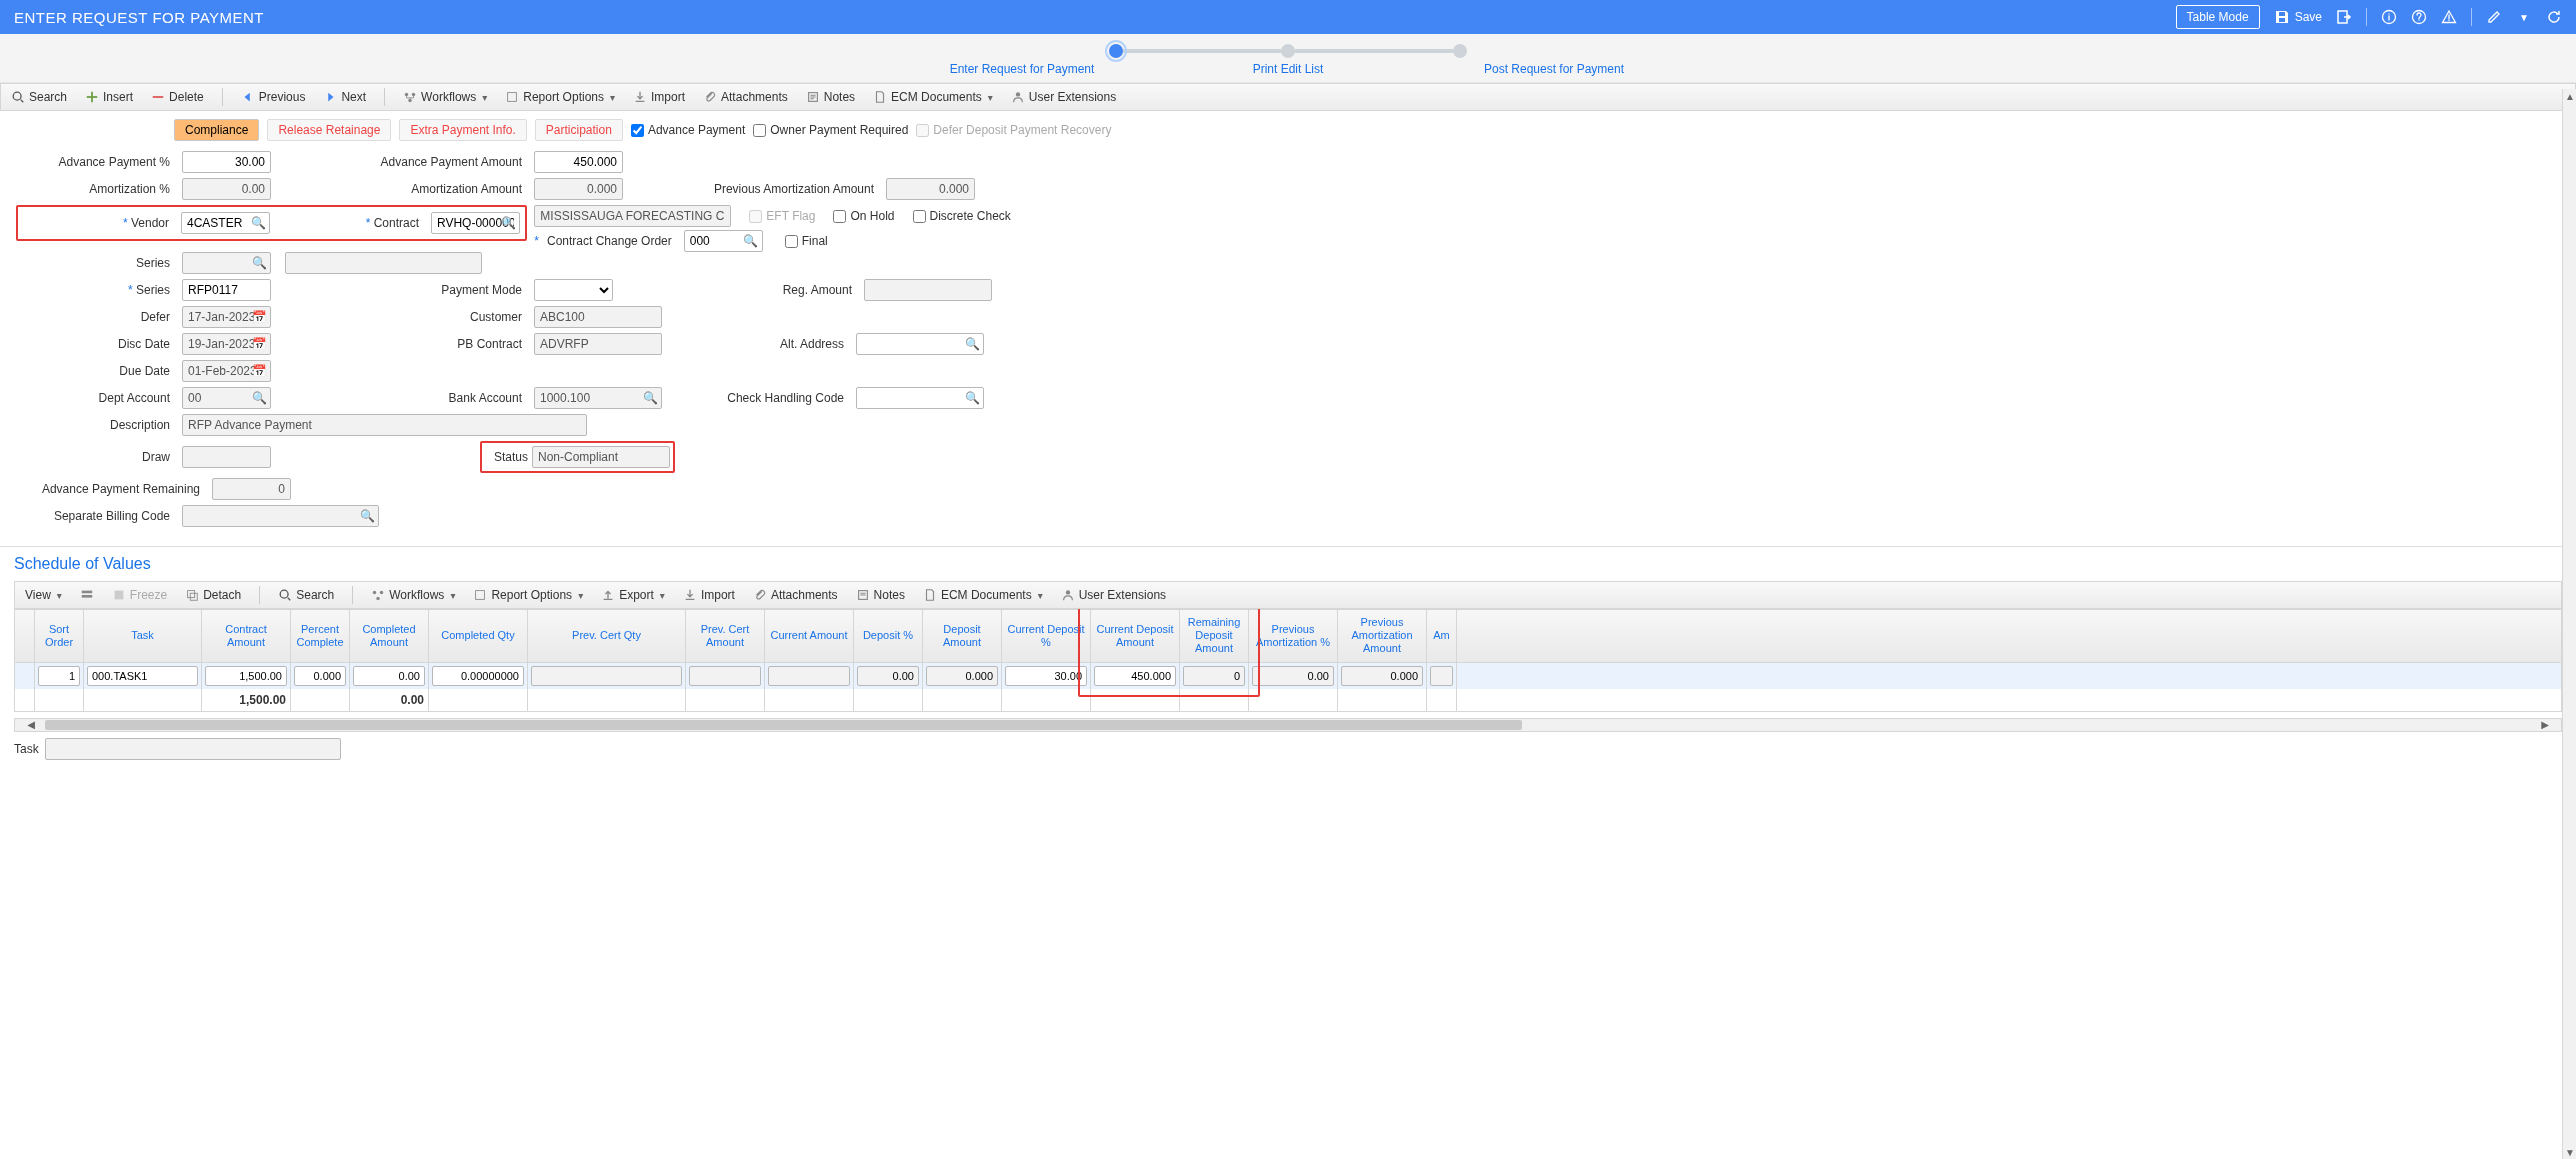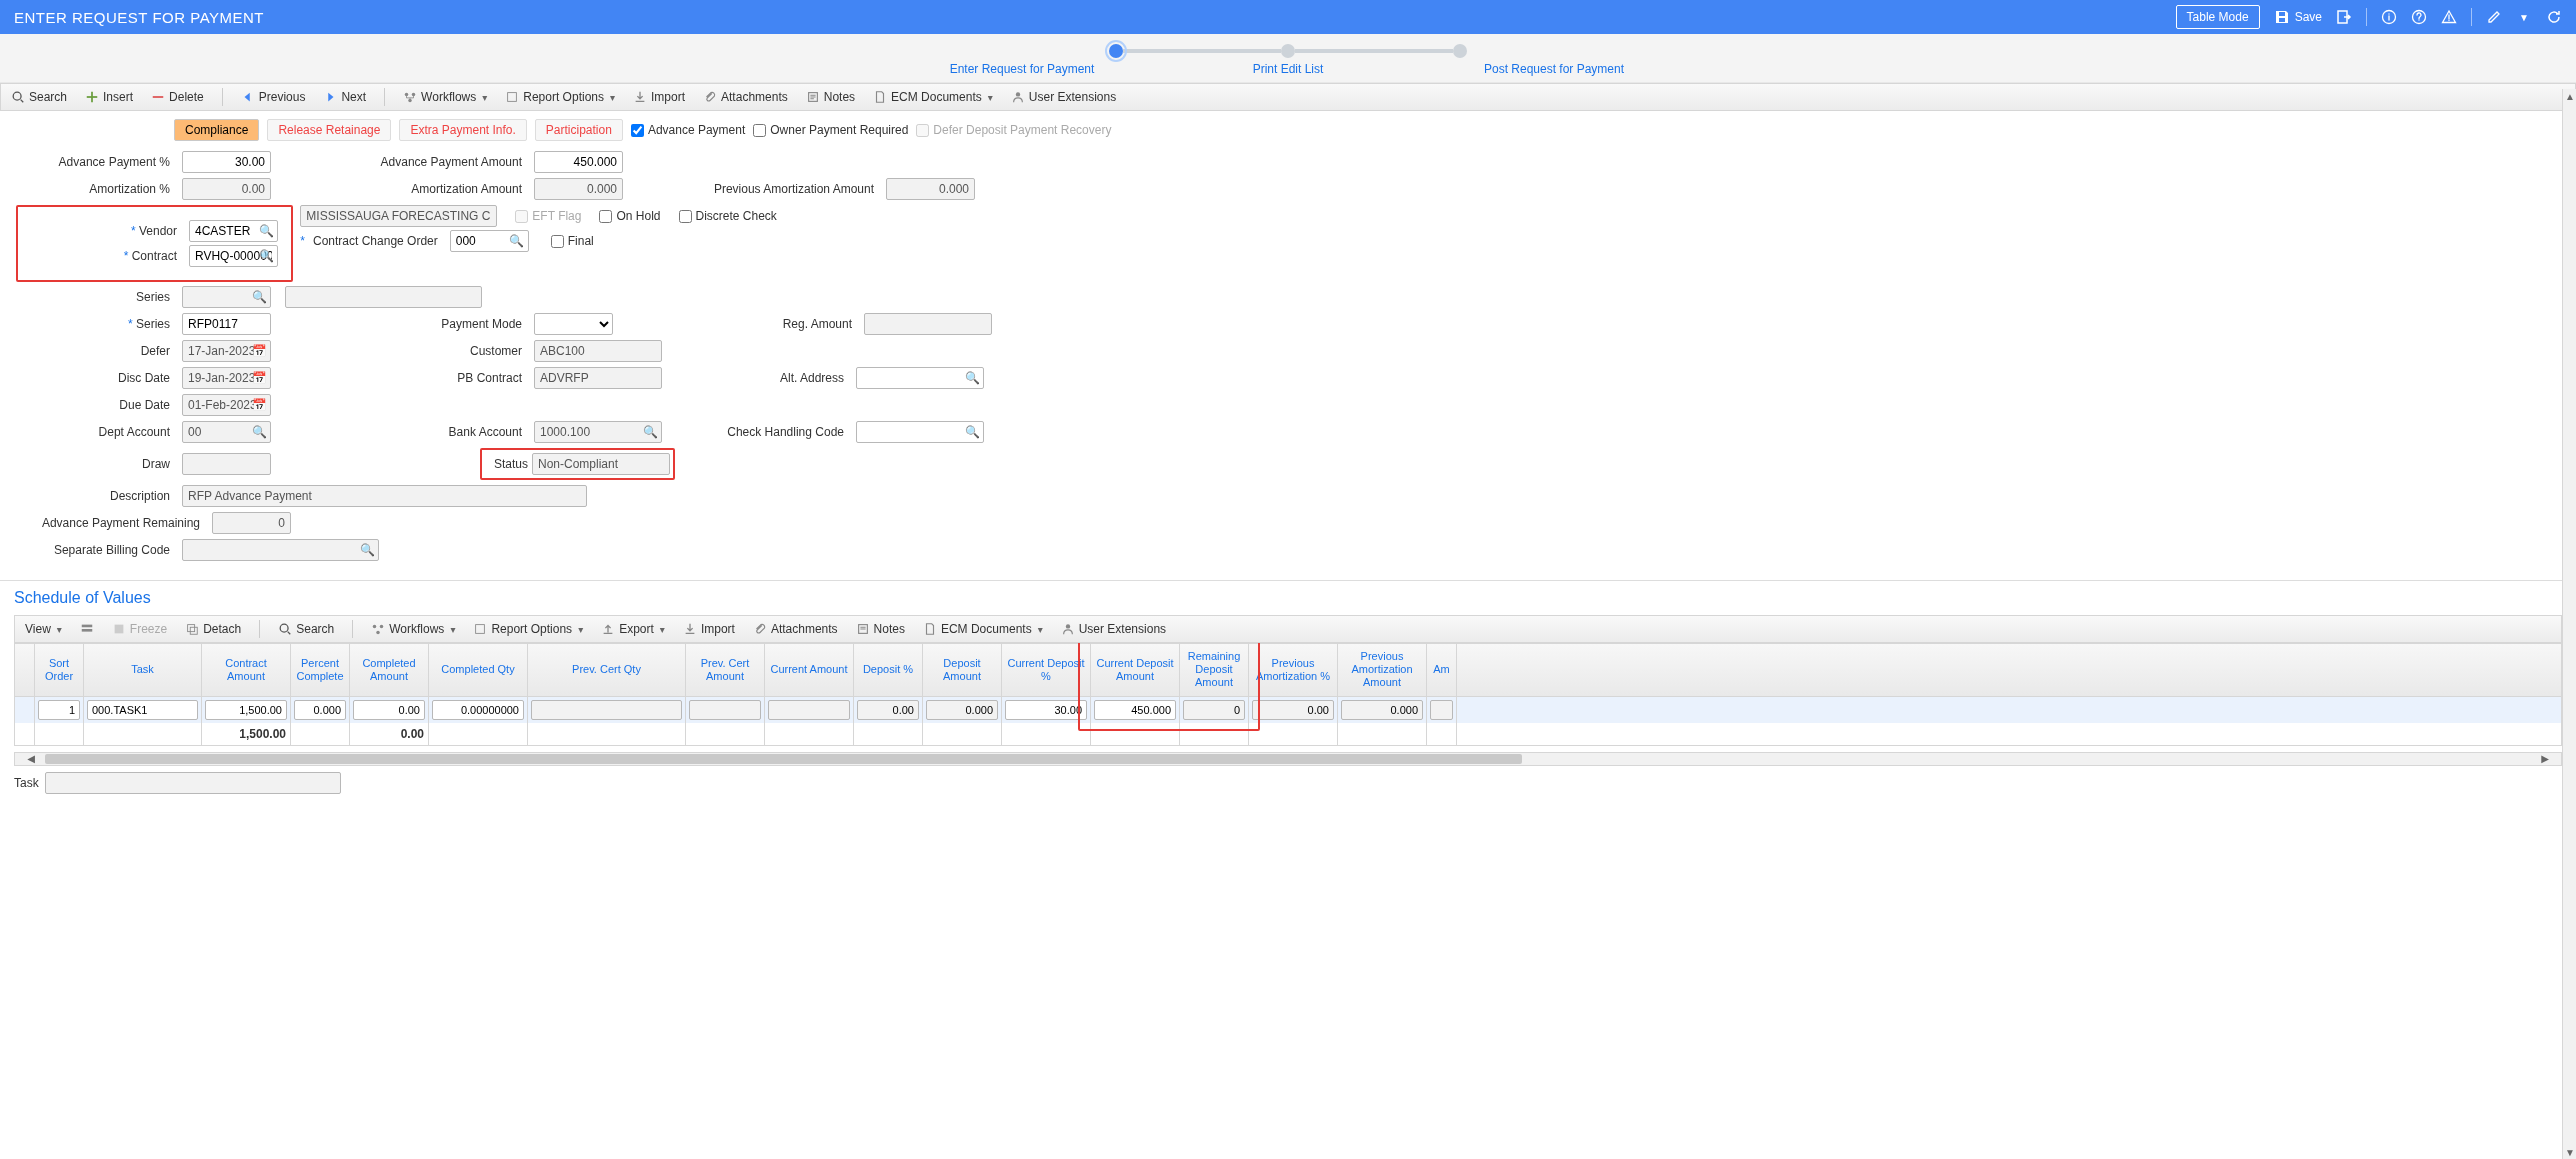--- a/index.html
+++ b/index.html
@@ -261,21 +261,21 @@
   </div>
   <div class="field-row">
     <div class="lbl">Amortization %</div>
     <input class="inp-ro right" style="width: 89px;" value="0.00">
     <div class="lbl" style="width:247px">Amortization Amount</div>
     <input class="inp-ro right" style="width: 89px;" value="0.000">
     <div class="lbl" style="width:247px">Previous Amortization Amount</div>
     <input class="inp-ro right" style="width: 89px;" value="0.000">
   </div>
 
-  <div class="hl-box" style="display:inline-flex; flex-direction:column; gap:3px; padding:13px; margin-bottom:4px;">
+  <div class="hl-box" style="display:inline-flex; flex-direction:row; gap:3px; padding:5px; margin-bottom:4px;">
     <div class="field-row" style="margin:0;">
       <div class="lbl" style="width:150px"><span class="req">* </span><span>Vendor</span></div>
       <div class="icon-in"><input class="inp" style="width: 89px;" value="4CASTER"><span class="glyph">🔍</span></div>
     </div>
     <div class="field-row" style="margin:0;">
       <div class="lbl" style="width:150px"><span class="req">* </span><span>Contract</span></div>
       <div class="icon-in"><input class="inp" style="width: 89px;" value="RVHQ-0000001"><span class="glyph">🔍</span></div>
     </div>
   </div>
   <span style="display:inline-flex; flex-direction:column; gap:3px; vertical-align:top; margin-left:4px;">
@@ -344,31 +344,31 @@
   <div class="field-row">
     <div class="lbl">Dept Account</div>
     <div class="icon-in"><input class="inp-ro" style="width: 89px;" value="00"><span class="glyph">🔍</span></div>
     <div class="lbl" style="width:247px">Bank Account</div>
     <div class="icon-in"><input class="inp-ro" style="width: 128px;" value="1000.100"><span class="glyph">🔍</span></div>
     <div class="lbl" style="width:178px">Check Handling Code</div>
     <div class="icon-in"><input class="inp" style="width: 128px;"><span class="glyph">🔍</span></div>
   </div>
 
   <div class="field-row">
+    <div class="lbl">Description</div>
+    <input class="inp-ro" style="width: 405px;" value="RFP Advance Payment">
+  </div>
+
+  <div class="field-row">
     <div class="lbl">Draw</div>
     <input class="inp-ro" style="width: 89px;">
     <span class="hl-box" style="display:inline-flex; align-items:center; margin-left:201px; padding:3px;">
       <div style="width:43px; text-align:right; margin-right:4px;">Status</div>
       <input class="inp-ro" style="width: 138px;" value="Non-Compliant">
     </span>
-  </div>
-
-  <div class="field-row">
-    <div class="lbl">Description</div>
-    <input class="inp-ro" style="width: 405px;" value="RFP Advance Payment">
   </div>
 
   <div class="field-row">
     <div class="lbl" style="width:188px">Advance Payment Remaining</div>
     <input class="inp-ro right" style="width: 79px;" value="0">
   </div>
 
   <div class="field-row">
     <div class="lbl">Separate Billing Code</div>
     <div class="icon-in"><input class="inp-ro" style="width: 197px;"><span class="glyph">🔍</span></div>

